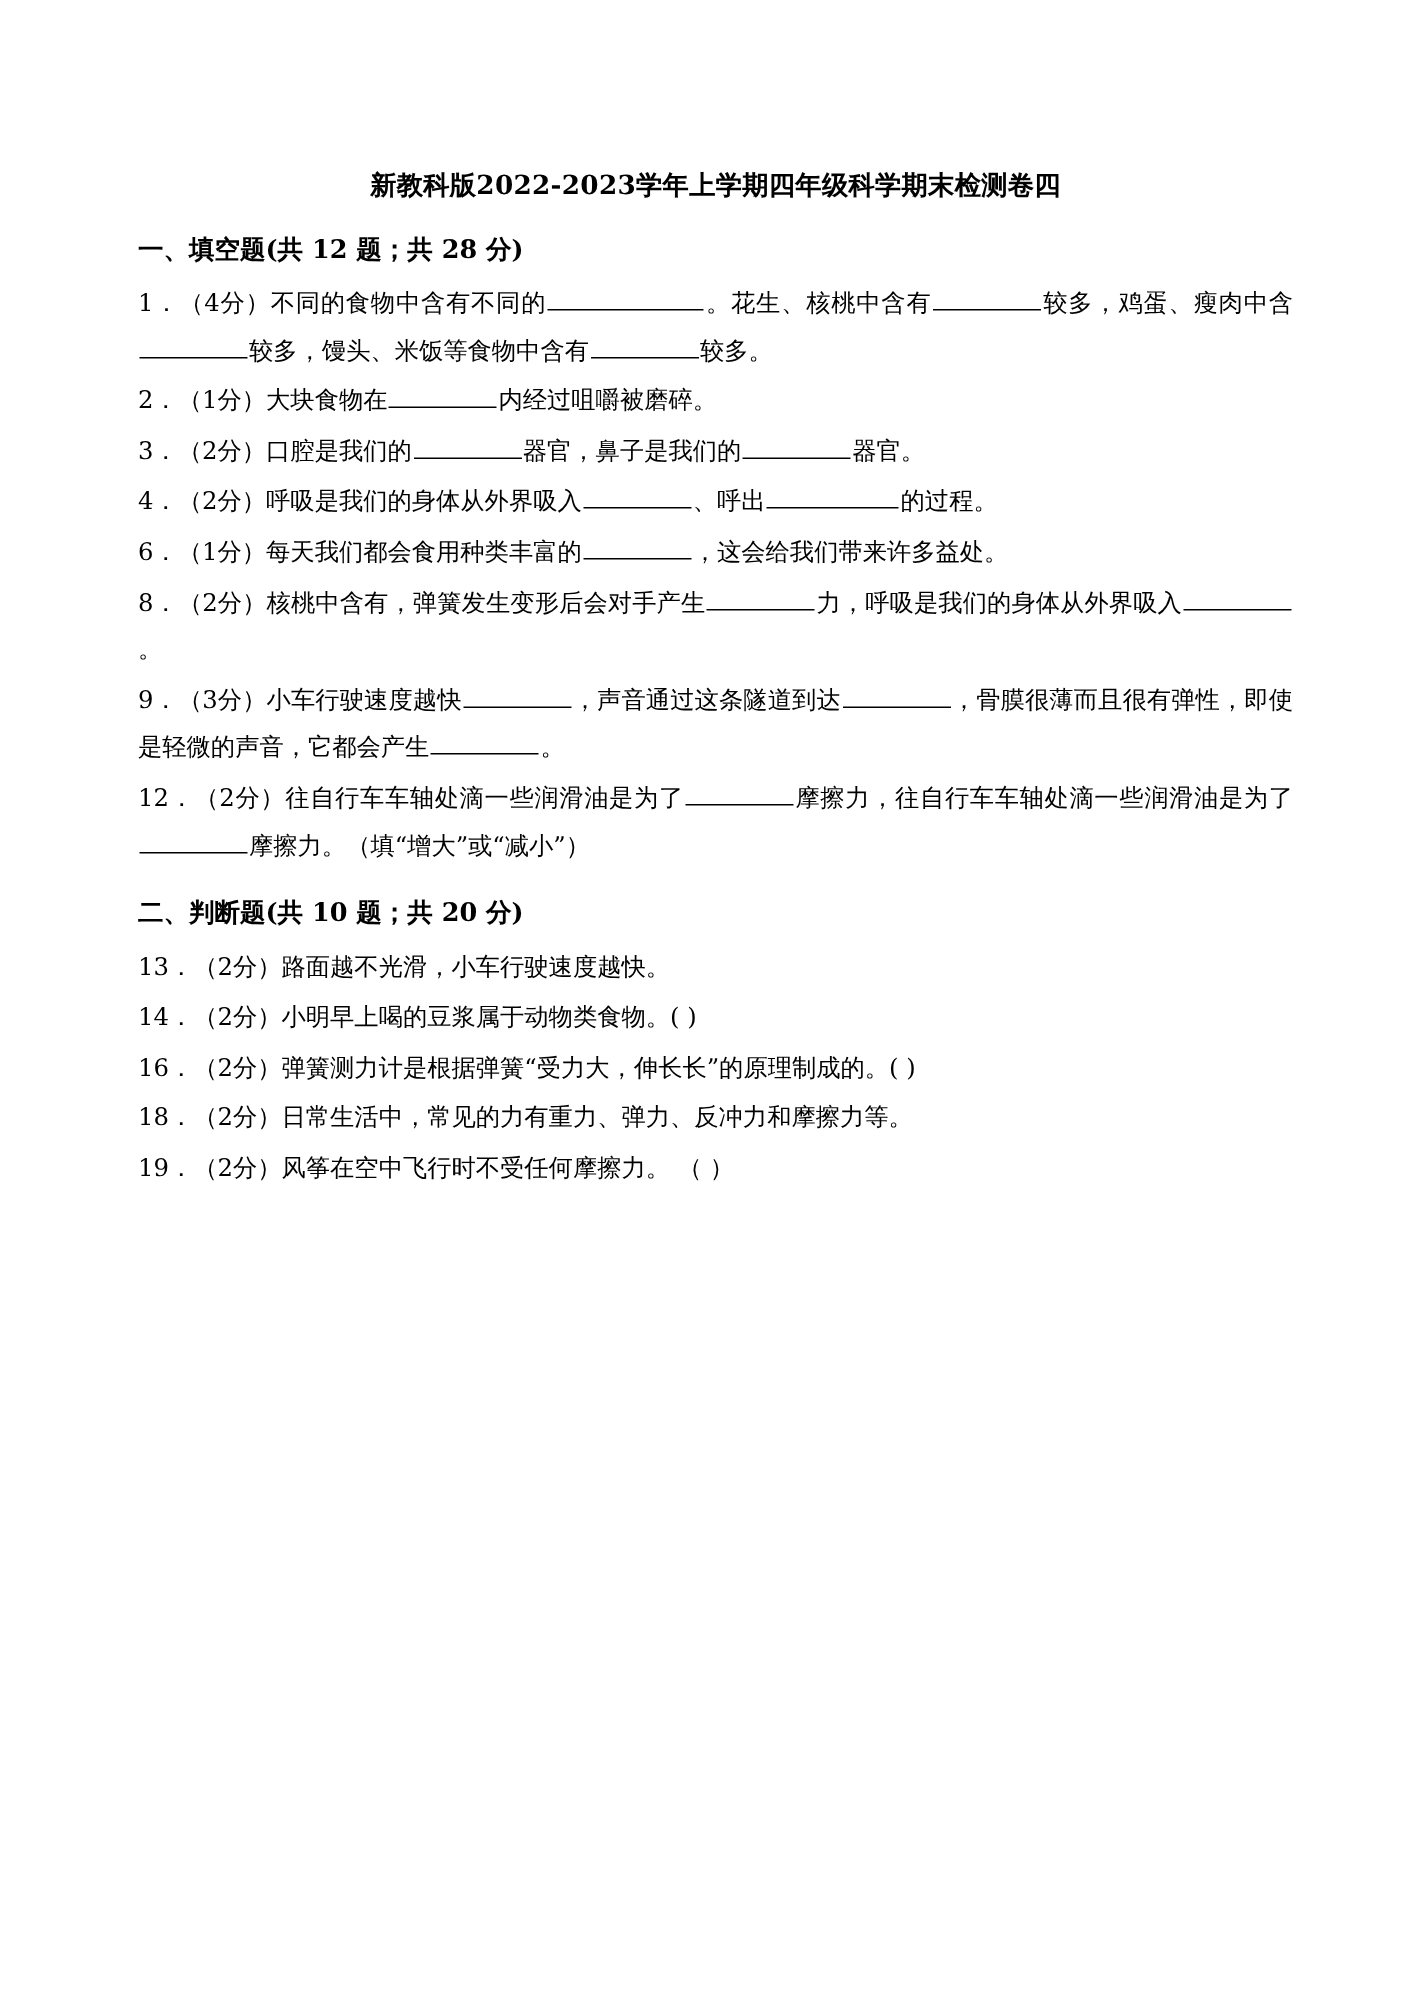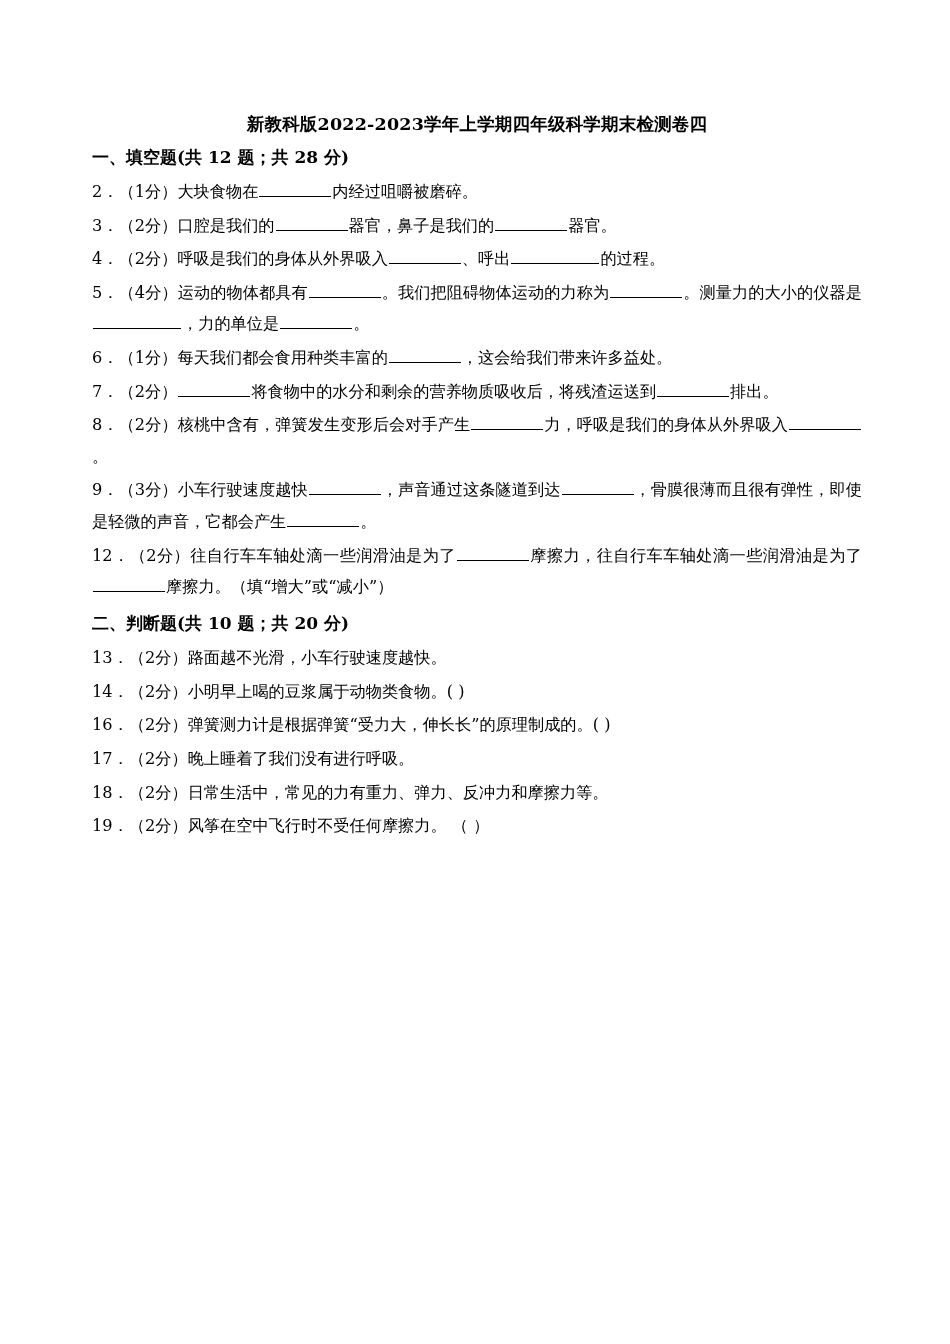--- a/index.html
+++ b/index.html
@@ -24,21 +24,21 @@
     text-align: center;
     font-size: 17.5px;
     font-weight: bold;
     letter-spacing: 0.2px;
     margin: 0 0 4px 0;
     line-height: 1.4;
   }
   .section-heading {
     font-size: 17px;
     font-weight: bold;
-    margin: 8px 0 6px 0;
+    margin: 18px 0 6px 0;
     line-height: 1.5;
   }
   .q {
     font-size: 16.2px;
     line-height: 1.95;
     margin: 0 0 2px 0;
     text-align: justify;
     text-justify: inter-ideograph;
   }
   .q .num {
@@ -57,36 +57,34 @@
 </style>
 </head>
 <body>
 
 <div class="page">
   <div class="doc-title">新教科版2022-2023学年上学期四年级科学期末检测卷四</div>
 
   <div>
     <div class="section-heading">一、填空题(共 12 题；共 28 分)</div>
     <div id="sec0">
+        <p class="q"><span class="num">1．</span><span>（4分）</span><span>不同的食物中含有不同的</span><span class="blank b-xl"></span><span>。花生、核桃中含有</span><span class="blank b-m"></span><span>较多，鸡蛋、瘦肉中含</span><span class="blank b-m"></span><span>较多，馒头、米饭等食物中含有</span><span class="blank b-m"></span><span>较多。</span></p>
         <p class="q"><span class="num">2．</span><span>（1分）</span><span>大块食物在</span><span class="blank b-m"></span><span>内经过咀嚼被磨碎。</span></p>
         <p class="q"><span class="num">3．</span><span>（2分）</span><span>口腔是我们的</span><span class="blank b-m"></span><span>器官，鼻子是我们的</span><span class="blank b-m"></span><span>器官。</span></p>
         <p class="q"><span class="num">4．</span><span>（2分）</span><span>呼吸是我们的身体从外界吸入</span><span class="blank b-m"></span><span>、呼出</span><span class="blank b-l"></span><span>的过程。</span></p>
-        <p class="q"><span class="num">5．</span><span>（4分）</span><span>运动的物体都具有</span><span class="blank b-m"></span><span>。我们把阻碍物体运动的力称为</span><span class="blank b-m"></span><span>。测量力的大小的仪器是</span><span class="blank b-l"></span><span>，力的单位是</span><span class="blank b-m"></span><span>。</span></p>
         <p class="q"><span class="num">6．</span><span>（1分）</span><span>每天我们都会食用种类丰富的</span><span class="blank b-m"></span><span>，这会给我们带来许多益处。</span></p>
-        <p class="q"><span class="num">7．</span><span>（2分）</span><span class="blank b-m"></span><span>将食物中的水分和剩余的营养物质吸收后，将残渣运送到</span><span class="blank b-m"></span><span>排出。</span></p>
         <p class="q"><span class="num">8．</span><span>（2分）</span><span>核桃中含有，弹簧发生变形后会对手产生</span><span class="blank b-m"></span><span>力，呼吸是我们的身体从外界吸入</span><span class="blank b-m"></span><span>。</span></p>
         <p class="q"><span class="num">9．</span><span>（3分）</span><span>小车行驶速度越快</span><span class="blank b-m"></span><span>，声音通过这条隧道到达</span><span class="blank b-m"></span><span>，骨膜很薄而且很有弹性，即使是轻微的声音，它都会产生</span><span class="blank b-m"></span><span>。</span></p>
         <p class="q"><span class="num">12．</span><span>（2分）</span><span>往自行车车轴处滴一些润滑油是为了</span><span class="blank b-m"></span><span>摩擦力，往自行车车轴处滴一些润滑油是为了</span><span class="blank b-m"></span><span>摩擦力。（填“增大”或“减小”）</span></p>
       </div>
   </div>
 
   <div>
     <div class="section-heading">二、判断题(共 10 题；共 20 分)</div>
     <div id="sec1">
         <p class="q"><span class="num">13．</span><span>（2分）</span><span>路面越不光滑，小车行驶速度越快。</span></p>
         <p class="q"><span class="num">14．</span><span>（2分）</span><span>小明早上喝的豆浆属于动物类食物。(    )</span></p>
         <p class="q"><span class="num">16．</span><span>（2分）</span><span>弹簧测力计是根据弹簧“受力大，伸长长”的原理制成的。(    )</span></p>
-        <p class="q"><span class="num">17．</span><span>（2分）</span><span>晚上睡着了我们没有进行呼吸。</span></p>
         <p class="q"><span class="num">18．</span><span>（2分）</span><span>日常生活中，常见的力有重力、弹力、反冲力和摩擦力等。</span></p>
         <p class="q"><span class="num">19．</span><span>（2分）</span><span>风筝在空中飞行时不受任何摩擦力。               （      ）</span></p>
       </div>
   </div>
 </div>
 
 </body></html>

